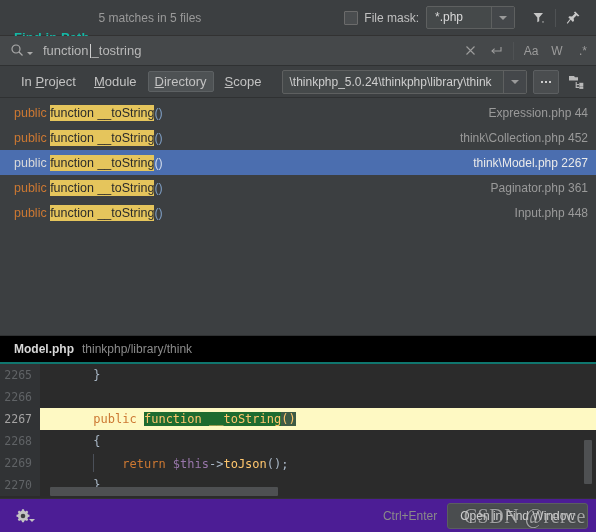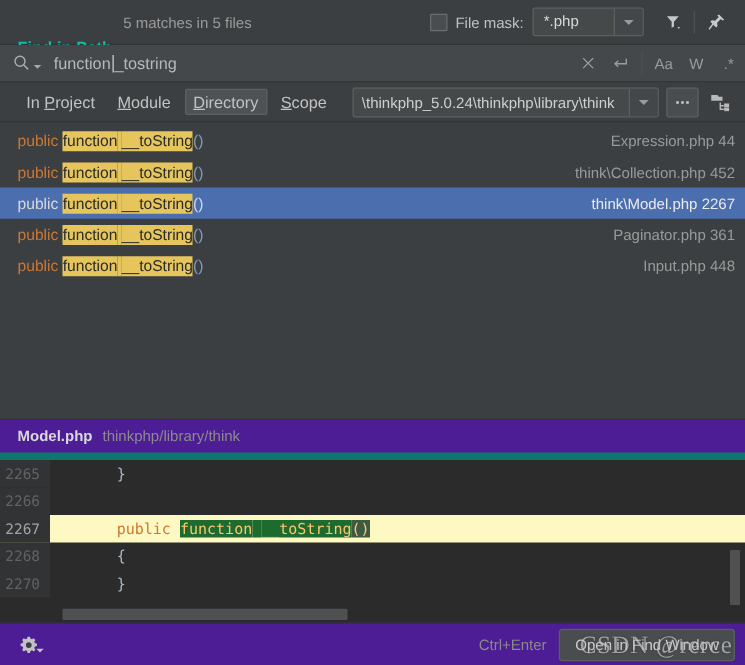--- a/index.html
+++ b/index.html
@@ -70,21 +70,21 @@
   .hl.kwhl{color:#2b2b2b;}
   .paren{color:#7d9cc0;}
   .row.sel .paren{color:#cfd9ea;}
   .rspacer{flex:1;}
   .fileref{font-size:12px;color:#9a9a9a;white-space:nowrap;}
   .row.sel .fileref{color:#eaeaea;}
 
   
   .preview{flex:0 0 162px;display:flex;flex-direction:column;border-top:1px solid #2f3132;}
   .prevhead{height:26px;flex:0 0 26px;display:flex;align-items:center;padding-left:14px;
-            background:#4c1d95;font-size:12px;border-bottom:6px solid #0f766e;}
+            background:#000000;font-size:12px;border-bottom:2px solid #0f766e;}
   .prevhead .fname{color:#d8d8d8;font-weight:bold;}
   .prevhead .fpath{color:#8b8b8b;margin-left:8px;font-weight:normal;}
   .editor{flex:1;position:relative;background:#2b2b2b;overflow:hidden;
           font-family:"DejaVu Sans Mono", monospace;font-size:12px;}
   .eline{display:flex;height:22px;align-items:center;white-space:pre;}
   .eline.cur{background:#fef9c3;}
   .gutter{width:40px;flex:0 0 40px;text-align:right;padding-right:8px;color:#606366;
           font-size:11.5px;background:#313335;height:22px;line-height:22px;box-sizing:border-box;}
   .eline.cur .gutter{color:#a4a3a3;background:#313335;}
   .etext{padding-left:10px;color:#a9b7c6;}
@@ -270,20 +270,24 @@
       <div class="eline cur">
         <span class="gutter">2267</span>
         <span class="etext">      <span class="g-kw">public</span> <span class="g-hl g-fn">function</span><span class="g-hl"> </span><span class="g-hl g-fn">__toString</span><span class="g-hlp">()</span></span>
       </div>
 
       <div class="eline">
         <span class="gutter">2268</span>
         <span class="etext">      {</span>
       </div>
 
+      <div class="eline">
+        <span class="gutter">2269</span>
+        <span class="etext">      <span class="indent-guide"></span>    <span class="g-kw">return</span> <span class="g-var">$this</span><span>-&gt;</span><span class="g-fn">toJson</span><span>();</span></span>
+      </div>
 
       <div class="eline">
         <span class="gutter">2270</span>
         <span class="etext">      }</span>
       </div>
 
       <div class="hscroll"></div>
       <div class="vscroll"></div>
     </div>
   </div>

